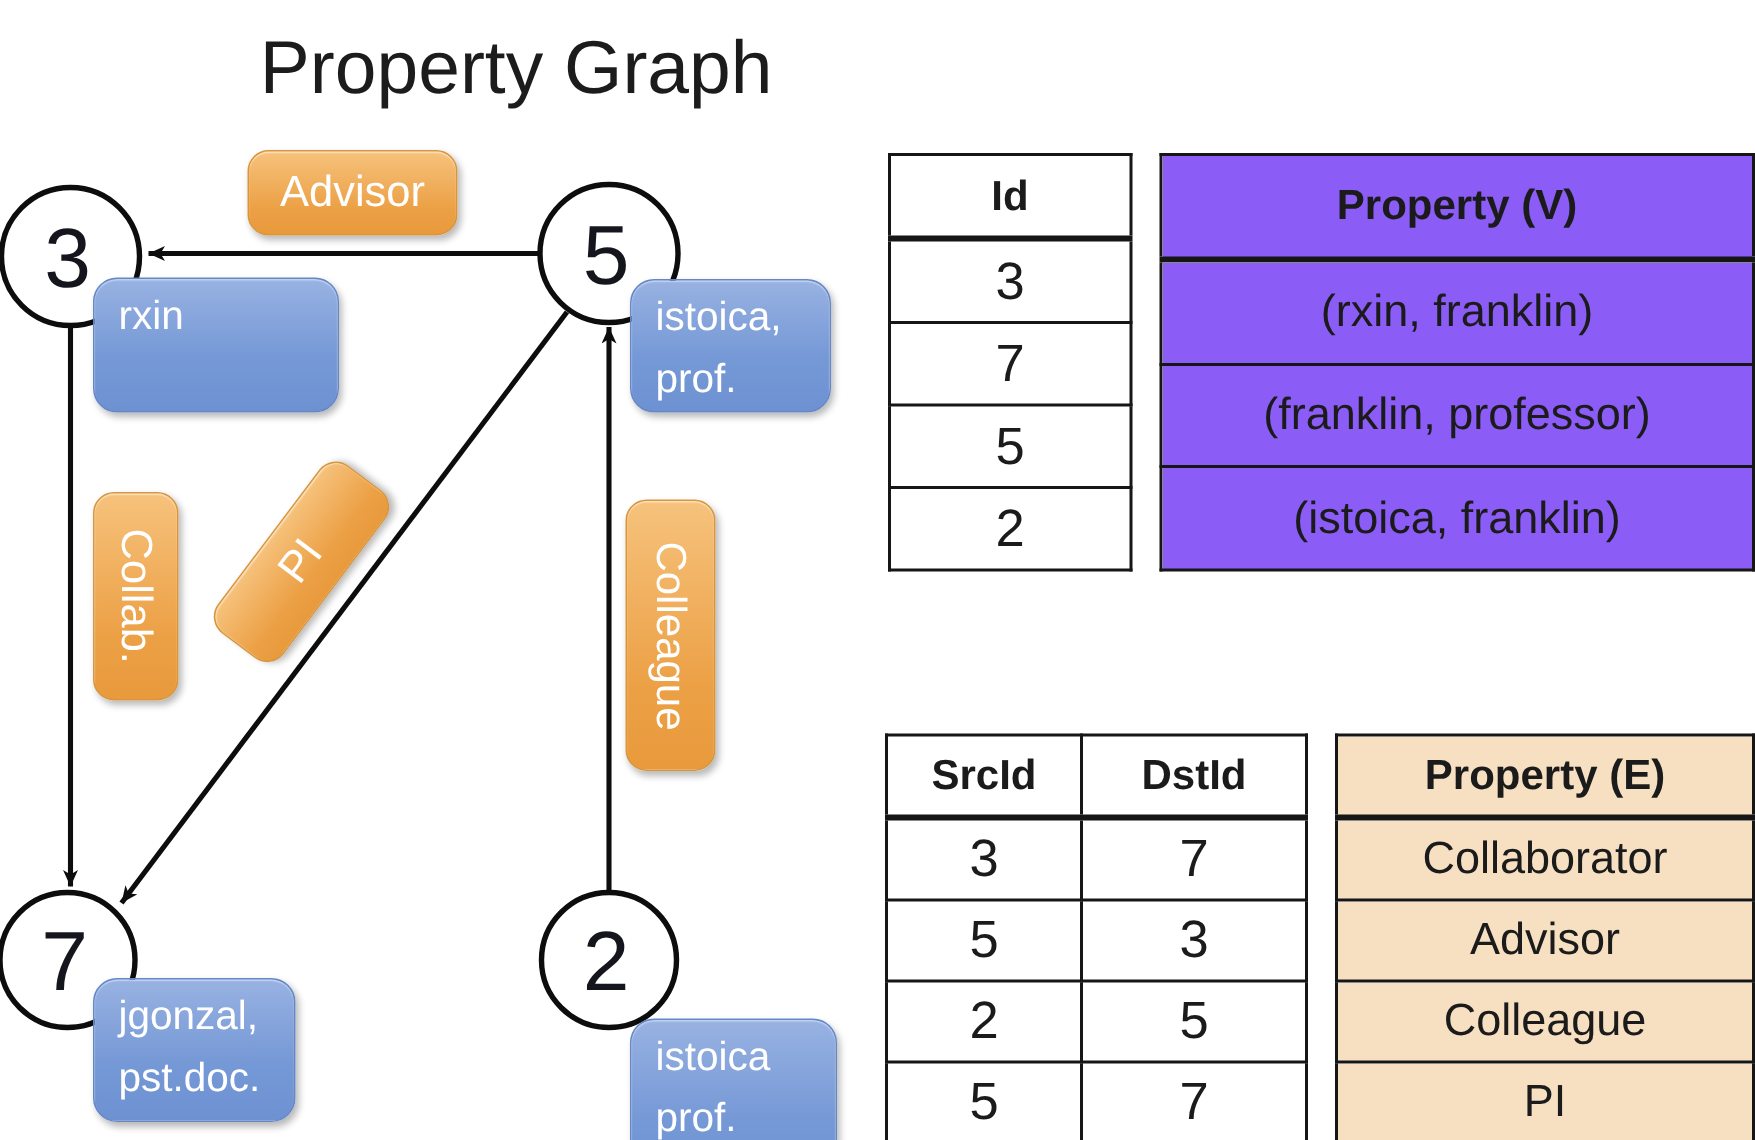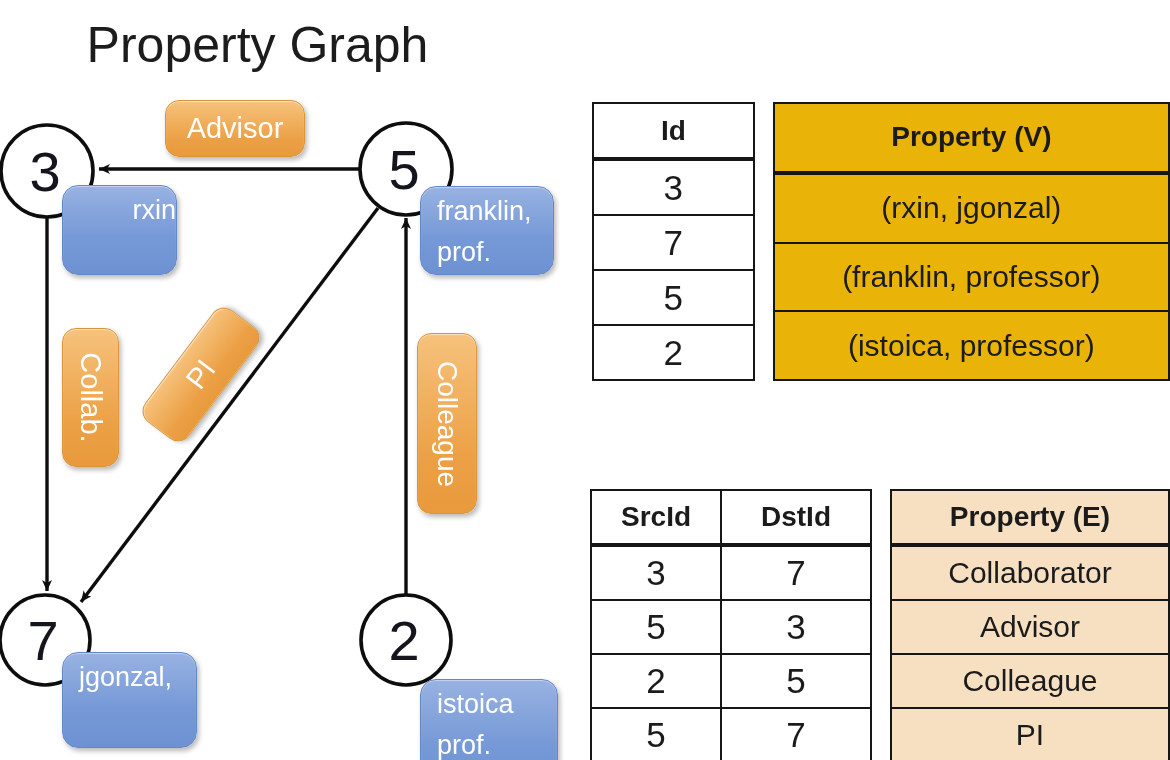--- a/index.html
+++ b/index.html
@@ -1,20 +1,20 @@
 <!DOCTYPE html>
 <html><head>
 <meta charset="utf-8">
 <style>
   html,body { margin:0; padding:0; background:#ffffff; }
   .canvas {
     position:relative; width:1170px; height:760px; background:#ffffff;
     font-family:"Liberation Sans", sans-serif; color:#1b1b1b; overflow:hidden;
   }
-  .title { position:absolute; text-align:center; font-size:48px; color:#1c1c1c; letter-spacing:0px; white-space:nowrap; }
+  .title { position:absolute; text-align:right; font-size:48px; color:#1c1c1c; letter-spacing:0px; white-space:nowrap; }
   .pg-title { left:0px;  top:16px;  width:515px; font-size:50px; }
   .vt-title { left:567px; top:14px;  width:560px; }
   .et-title { left:558px; top:398px; width:560px; }
 
   svg.graph { position:absolute; left:0; top:0; }
   .node-circle { fill:#ffffff; stroke:#0d0d0d; stroke-width:3.6px; }
   .edge-line   { stroke:#0d0d0d; stroke-width:3.4px; }
   .node-digit  { font-family:"Liberation Sans", sans-serif; font-size:56px; fill:#15151d; text-anchor:middle; }
 
   
@@ -33,21 +33,21 @@
 
   
   .vlabel {
     position:absolute;
     background:linear-gradient(180deg,#98b2e2 0%,#7598d6 60%,#6e91d2 100%);
     border:1px solid #6487c8; border-radius:16px;
     box-shadow:2px 3px 5px rgba(0,0,0,0.28), inset 0 1px 1px rgba(255,255,255,0.45);
     color:#ffffff; font-size:27px; line-height:41px; padding:4px 0 0 16px;
     box-sizing:border-box;
   }
-  .rxin-box     { left:62px;  top:185px; width:115px; height:90px;text-align:right; }
+  .rxin-box     { left:62px;  top:185px; width:164px; height:90px; }
   .franklin-box { left:420px; top:186px; width:134px; height:89px; }
   .jgonzal-box  { left:62px;  top:652px; width:135px; height:96px; }
   .istoica-box  { left:420px; top:679px; width:138px; height:114px; }
 
   
   .tbl-wrap { position:absolute; display:flex; gap:18px; }
   .vtable { left:592px; top:102px; }
   .etable { left:590px; top:489px; }
   table { border-collapse:collapse; table-layout:fixed; }
   td {
@@ -58,21 +58,21 @@
   .vtable td { height:53px; }
   .etable td { height:52px; }
   td.hdr { font-weight:bold; font-size:28px; border-bottom-width:4px; }
   td.num { font-size:35px; }
   td.txt { font-size:30px; }
   col.c-id   { width:165px; }
   col.c-vp   { width:406px; }
   col.c-src  { width:133px; }
   col.c-dst  { width:154px; }
   col.c-ep   { width:285px; }
-  .vp-bg { background:#eab308; }
+  .vp-bg { background:#8b5cf6; }
   .ep-bg { background:#f7e0c2;margin-top:13px; }
 </style>
 </head>
 <body>
 
 <div class="canvas">
 
   <div class="title pg-title">Property Graph</div>
 
   <svg class="graph" width="570" height="760" viewBox="0 0 570 760">
@@ -108,25 +108,26 @@
     <span>PI</span>
   </div>
   <div class="elabel colleague-box">
     <span class="rot">Colleague</span>
   </div>
 
   <div class="vlabel rxin-box">
     <div>rxin</div>
   </div>
   <div class="vlabel franklin-box">
-    <div>franklin,</div>
+    <div>istoica,</div>
     <div>prof.</div>
   </div>
   <div class="vlabel jgonzal-box">
     <div>jgonzal,</div>
+    <div>pst.doc.</div>
   </div>
   <div class="vlabel istoica-box">
     <div>istoica</div>
     <div>prof.</div>
   </div>
 
 
   <div class="tbl-wrap vtable">
     <table>
       <colgroup>
@@ -152,27 +153,27 @@
       </table>
     <table>
       <colgroup>
           <col class="c-vp">
         </colgroup>
       <tbody>
           <tr>
             <td class="hdr vp-bg">Property (V)</td>
           </tr>
       <tr>
-            <td class="txt vp-bg">(rxin, jgonzal)</td>
+            <td class="txt vp-bg">(rxin, franklin)</td>
           </tr>
       <tr>
             <td class="txt vp-bg">(franklin, professor)</td>
           </tr>
       <tr>
-            <td class="txt vp-bg">(istoica, professor)</td>
+            <td class="txt vp-bg">(istoica, franklin)</td>
           </tr>
     </tbody>
       </table>
   </div>
 
 
   <div class="tbl-wrap etable">
     <table>
       <colgroup>
           <col class="c-src">

